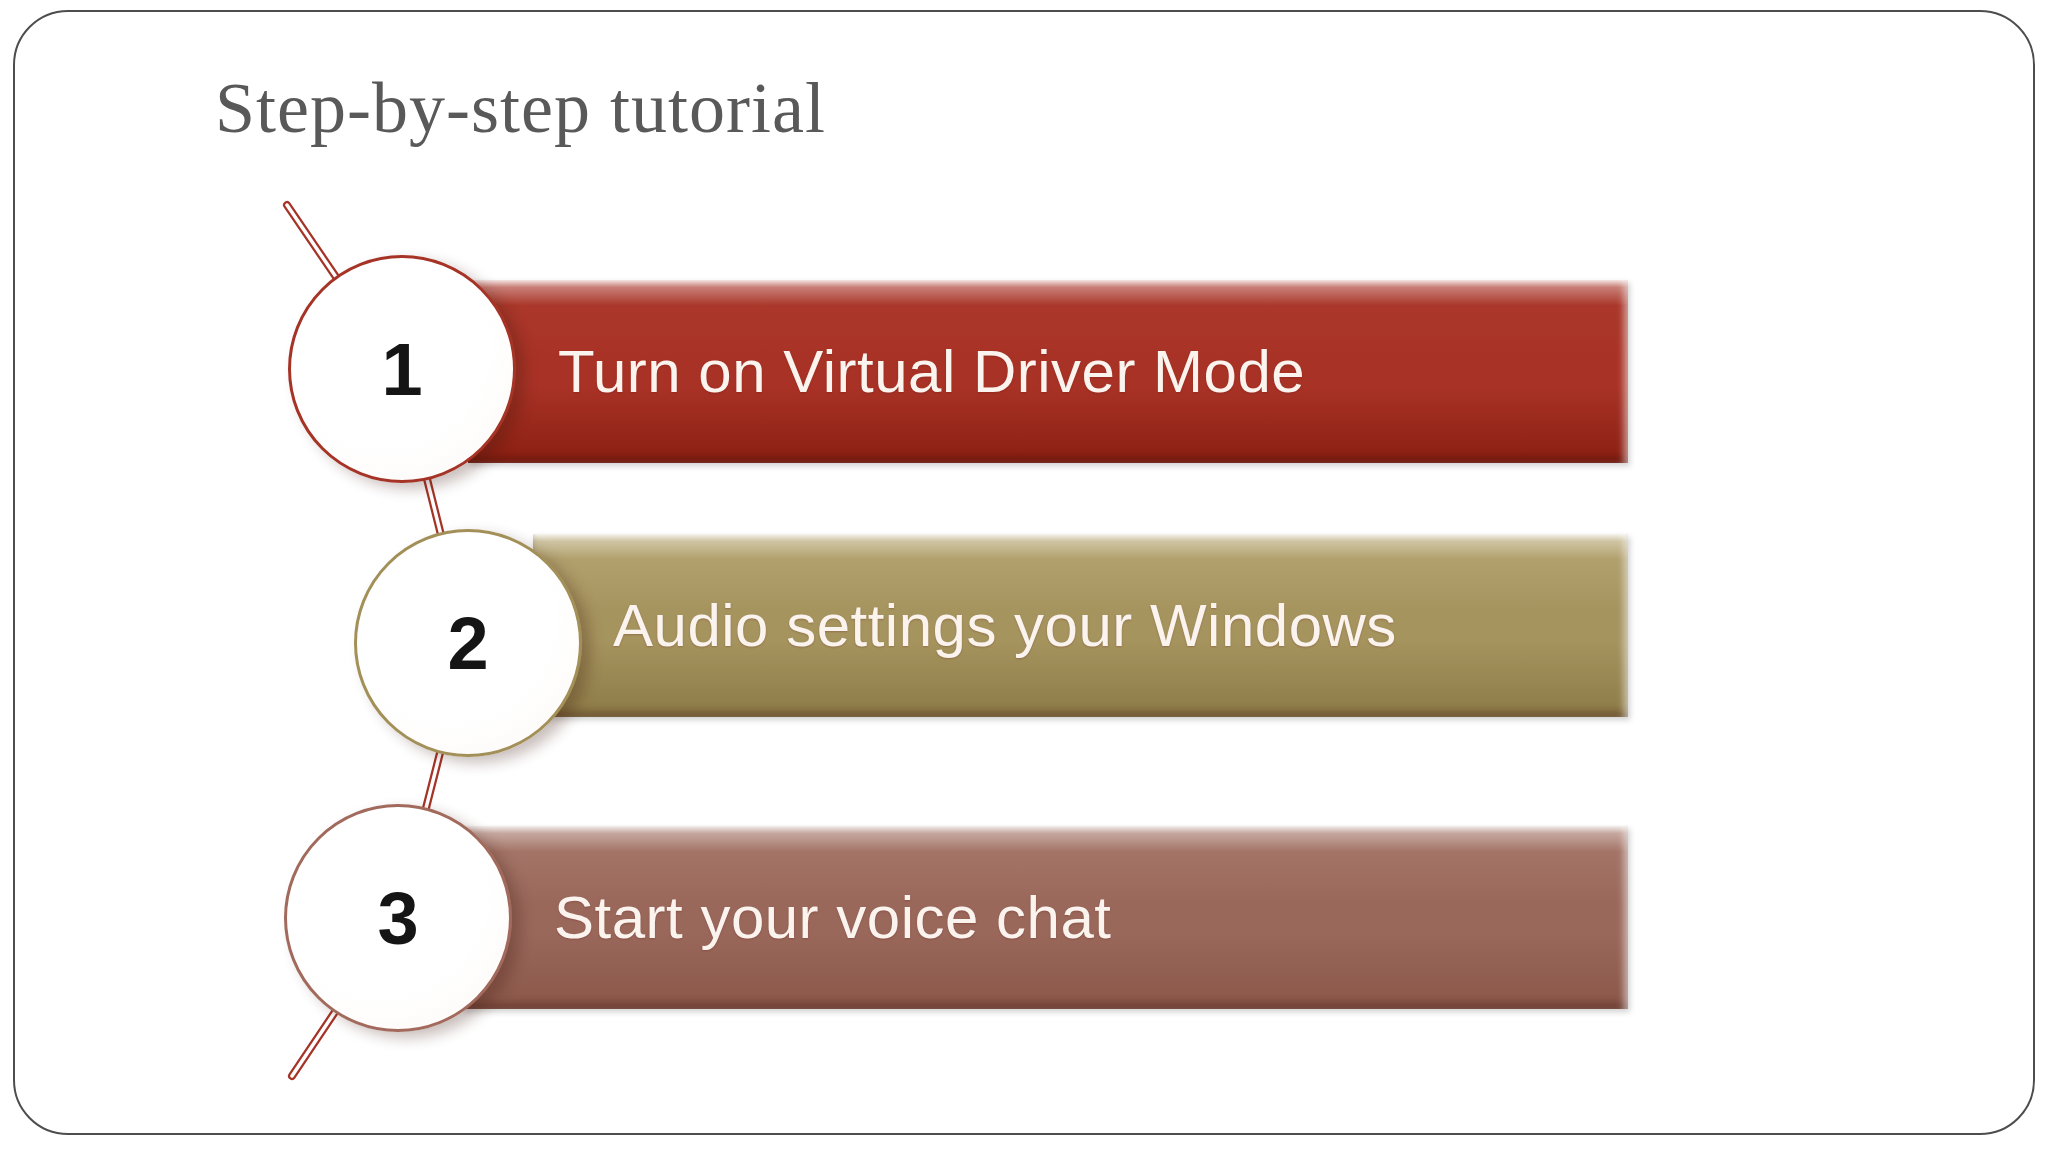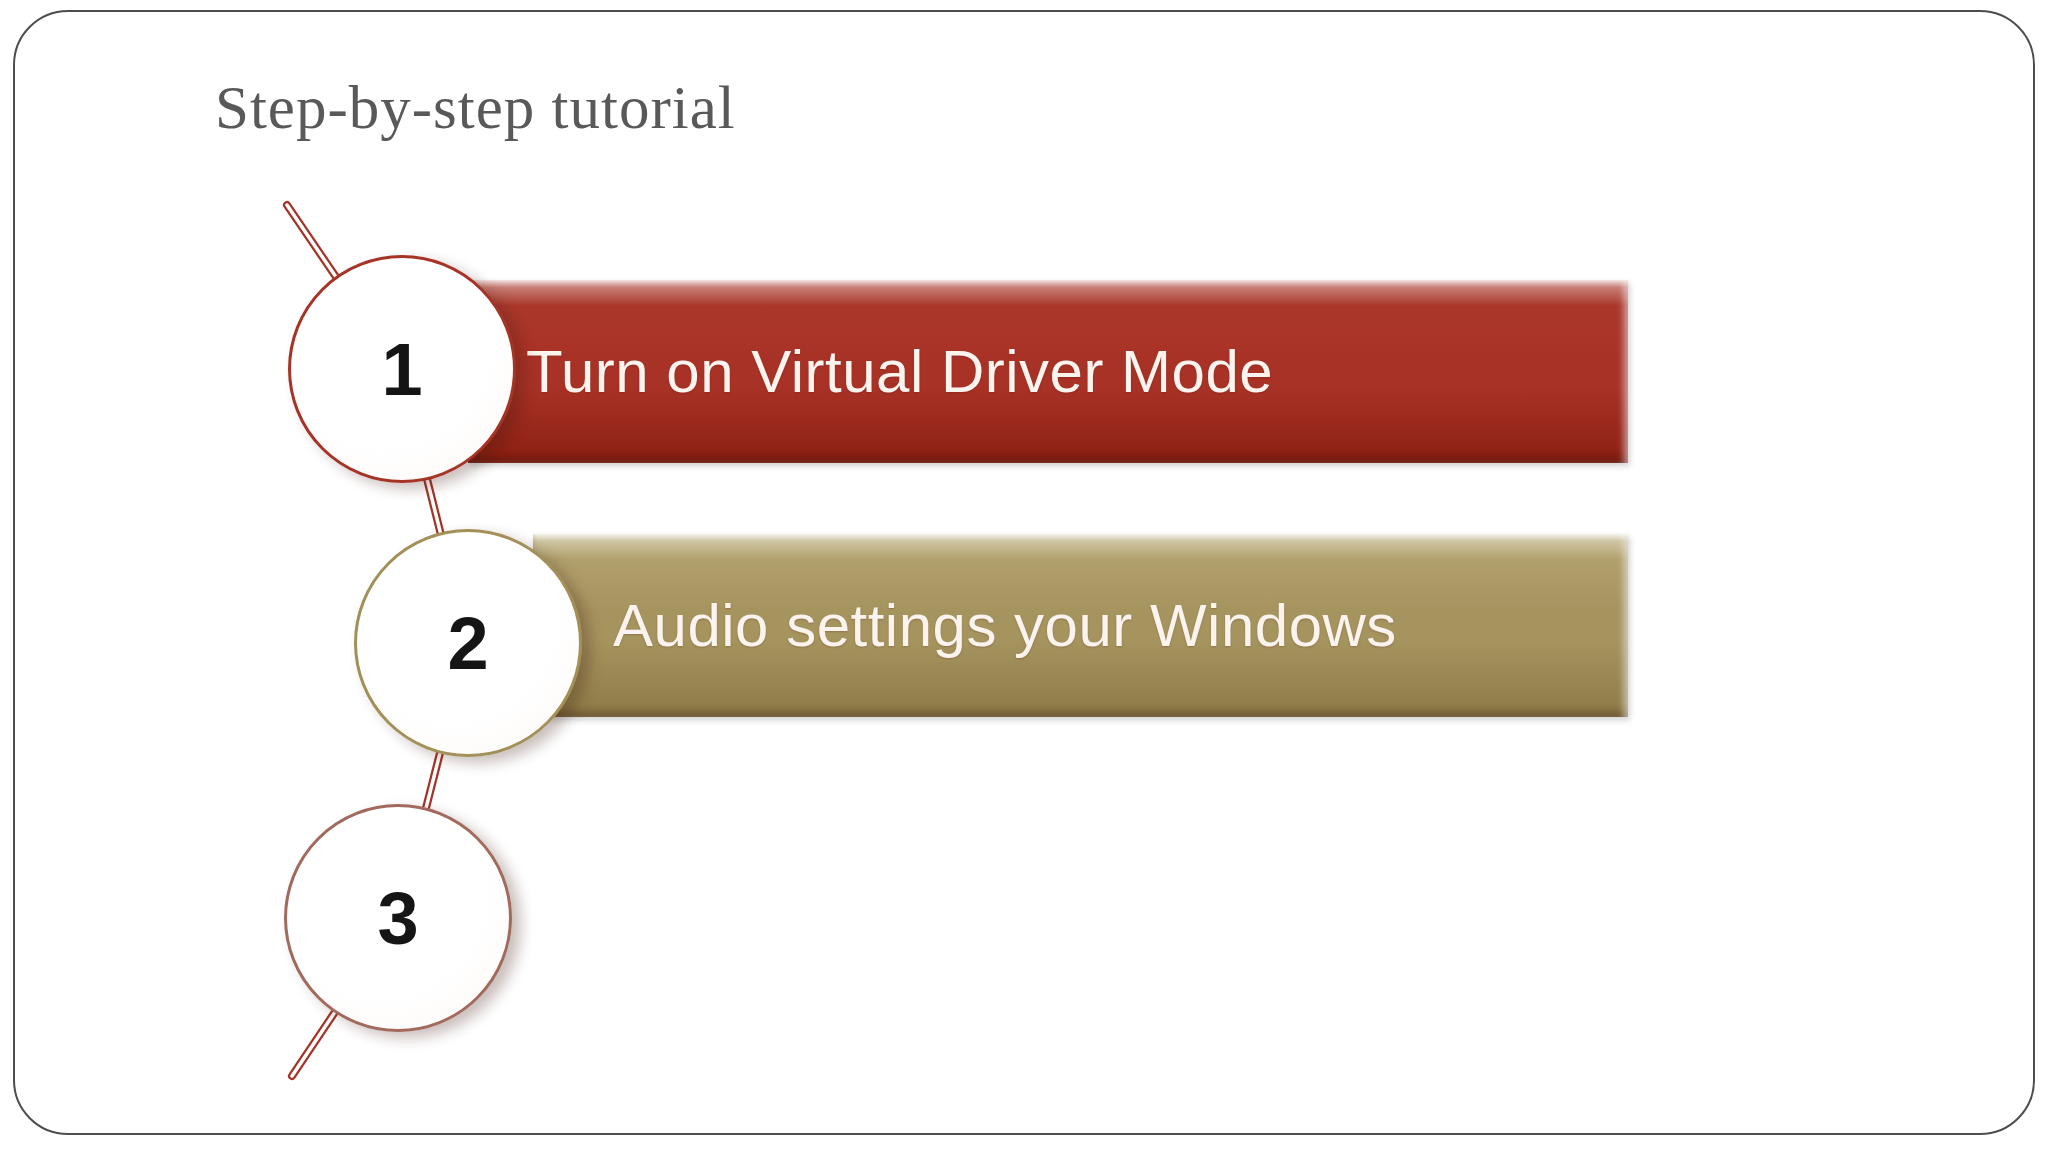--- a/index.html
+++ b/index.html
@@ -17,21 +17,21 @@
     width: 2022px; height: 1125px;
     border: 2px solid #4d4d4d;
     border-radius: 55px;
     background: #ffffff;
     box-sizing: border-box;
   }
   .title {
     position: absolute;
     left: 215px; top: 52px;
     font-family: "Liberation Serif", serif;
-    font-size: 61px;
+    font-size: 72px;
     line-height: 112px;
     color: #595959;
     letter-spacing: 1px;
     white-space: nowrap;
   }
   .connector-svg { position: absolute; left: 0; top: 0; }
   .bar {
     position: absolute;
     height: 183px;
     box-sizing: border-box;
@@ -64,21 +64,21 @@
     justify-content: center;
     box-shadow: 9px 6px 14px rgba(60,25,15,0.28);
   }
   .step-number {
     font-size: 74px;
     font-weight: 600;
     color: #151515;
   }
   
   .bar[data-index="0"]  { left: 468px; top: 280px; width: 1160px; }
-  .bar[data-index="0"] .bar-label { margin-left: 58px; }
+  .bar[data-index="0"] .bar-label { margin-left: 90px; }
   .bar[data-index="1"]  { left: 533px; top: 534px; width: 1095px; }
   .bar[data-index="1"] .bar-label { margin-left: 80px; }
   .bar[data-index="2"]  { left: 461px; top: 826px; width: 1167px; }
   .bar[data-index="2"] .bar-label { margin-left: 93px; }
   .circle[data-index="0"] { left: 288px; top: 255px; }
   .circle[data-index="1"] { left: 354px; top: 529px; }
   .circle[data-index="2"] { left: 284px; top: 804px; }
 </style>
 </head>
 <body>
@@ -92,20 +92,23 @@
     <polyline points="287,205 400,371 468,643 398,918 292,1076" fill="none" stroke="#a53427" stroke-width="8" stroke-linecap="round"></polyline>
     <polyline points="287,205 400,371 468,643 398,918 292,1076" fill="none" stroke="#ffffff" stroke-width="3.5" stroke-linecap="round"></polyline>
   </svg>
 
   <div class="bar" data-index="0" style="--bar-top: #ab3a2d; --bar-mid: #a93226; --bar-bottom: #8a1f12;">
     <span class="bar-label">Turn on Virtual Driver Mode</span>
   </div>
   <div class="bar" data-index="1" style="--bar-top: #b6a673; --bar-mid: #a6945f; --bar-bottom: #8d7b47;">
     <span class="bar-label">Audio settings your Windows</span>
   </div>
+  <div class="bar" data-index="2" style="--bar-top: #a87a6d; --bar-mid: #9a685b; --bar-bottom: #8a5749;">
+    <span class="bar-label">Start your voice chat</span>
+  </div>
 
   <div class="circle" data-index="0" style="--circle-border: #a53427;">
     <span class="step-number">1</span>
   </div>
   <div class="circle" data-index="1" style="--circle-border: #a29058;">
     <span class="step-number">2</span>
   </div>
   <div class="circle" data-index="2" style="--circle-border: #a26a5d;">
     <span class="step-number">3</span>
   </div>

